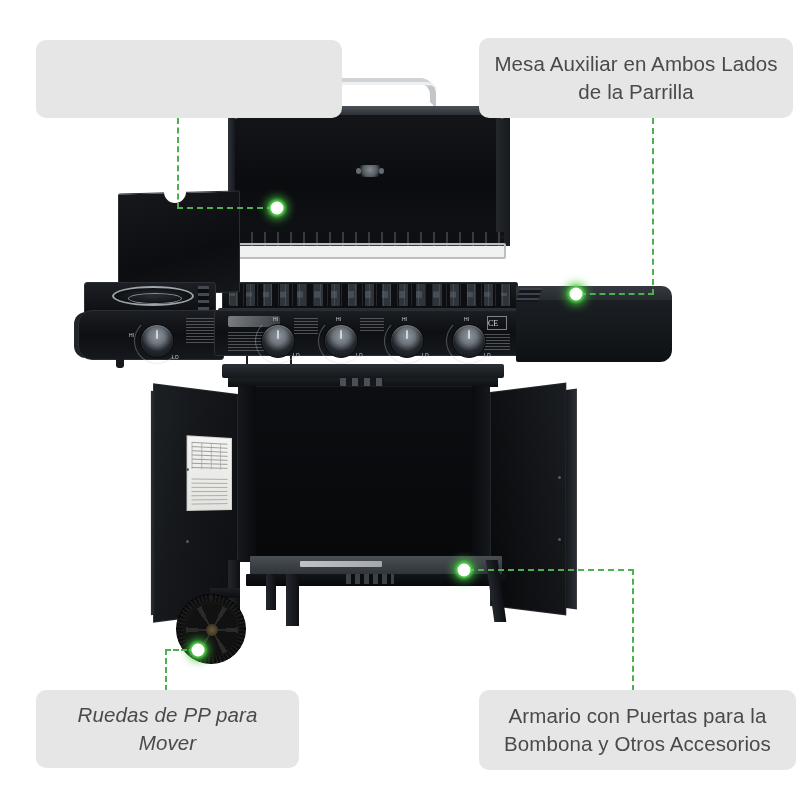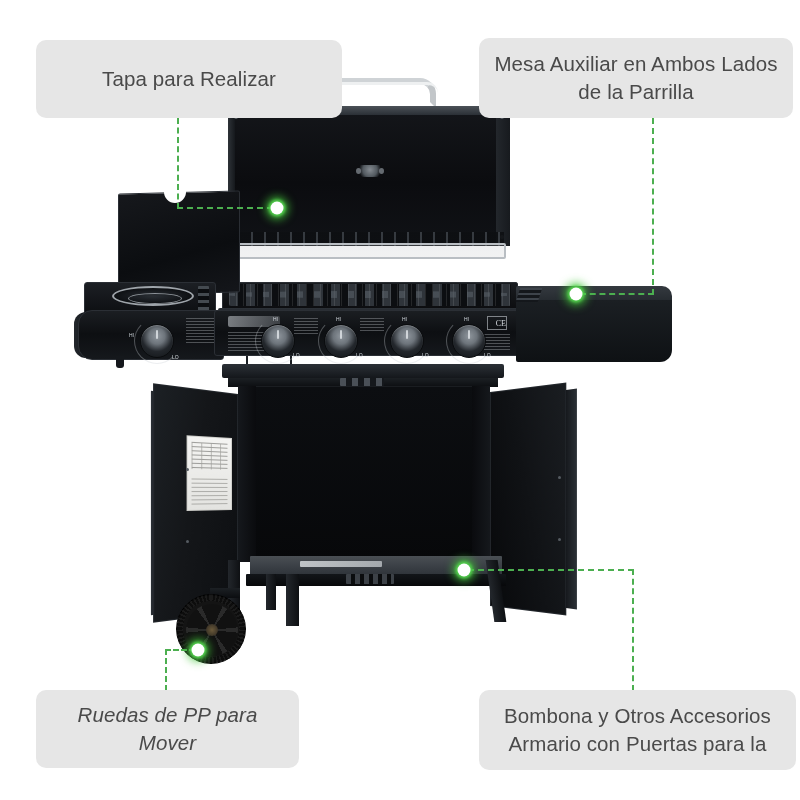--- a/index.html
+++ b/index.html
@@ -147,21 +147,21 @@
     border-radius:2px;opacity:.75;
   }
   .panel-txt{
     position:absolute;
     background:repeating-linear-gradient(180deg,rgba(205,210,215,.55) 0 1px,rgba(0,0,0,0) 1px 3px);
     opacity:.6;
   }
   #ce{
     left:487px;top:316px;width:20px;height:14px;
     border:1px solid rgba(215,220,225,.55);
-    color:#d7dce1;font-size:8px;line-height:13px;text-align:right;
+    color:#d7dce1;font-size:8px;line-height:13px;text-align:left;
     font-family:"Liberation Serif", serif;
   }
   
   .knob{
     position:absolute;width:32px;height:32px;border-radius:50%;
     background:
       radial-gradient(circle at 50% 35%, #8f969d 0%, #6d747b 30%, #23272c 58%, #101316 100%);
     border:1px solid #0a0c0e;
     box-shadow:inset 0 1px 1px rgba(255,255,255,.25);
   }
@@ -502,37 +502,36 @@
   <div class="ln h" style="left:165px;top:649px;width:30px;"></div>
   <div class="ln v" style="left:165px;top:649px;height:42px;"></div>
   <div class="dot" style="left:198px;top:650px;"></div>
 
   <div class="ln h" style="left:468px;top:569px;width:166px;"></div>
   <div class="ln v" style="left:632px;top:569px;height:122px;"></div>
   <div class="dot" style="left:464px;top:570px;"></div>
 
   <div class="callout" id="cal-lid">
     <div>
-      <span>Tapa para Realizar</span>
     </div>
   </div>
 
   <div class="callout" id="cal-table">
     <div>
       <span>Mesa Auxiliar en Ambos Lados</span>
       <span>de la Parrilla</span>
     </div>
   </div>
 
   <div class="callout" id="cal-wheel">
     <div>
       <span>Ruedas de PP para Mover</span>
     </div>
   </div>
 
   <div class="callout" id="cal-cab">
     <div>
+      <span>Armario con Puertas para la</span>
       <span>Bombona y Otros Accesorios</span>
-      <span>Armario con Puertas para la</span>
     </div>
   </div>
 
 </div>
 
 </body></html>

